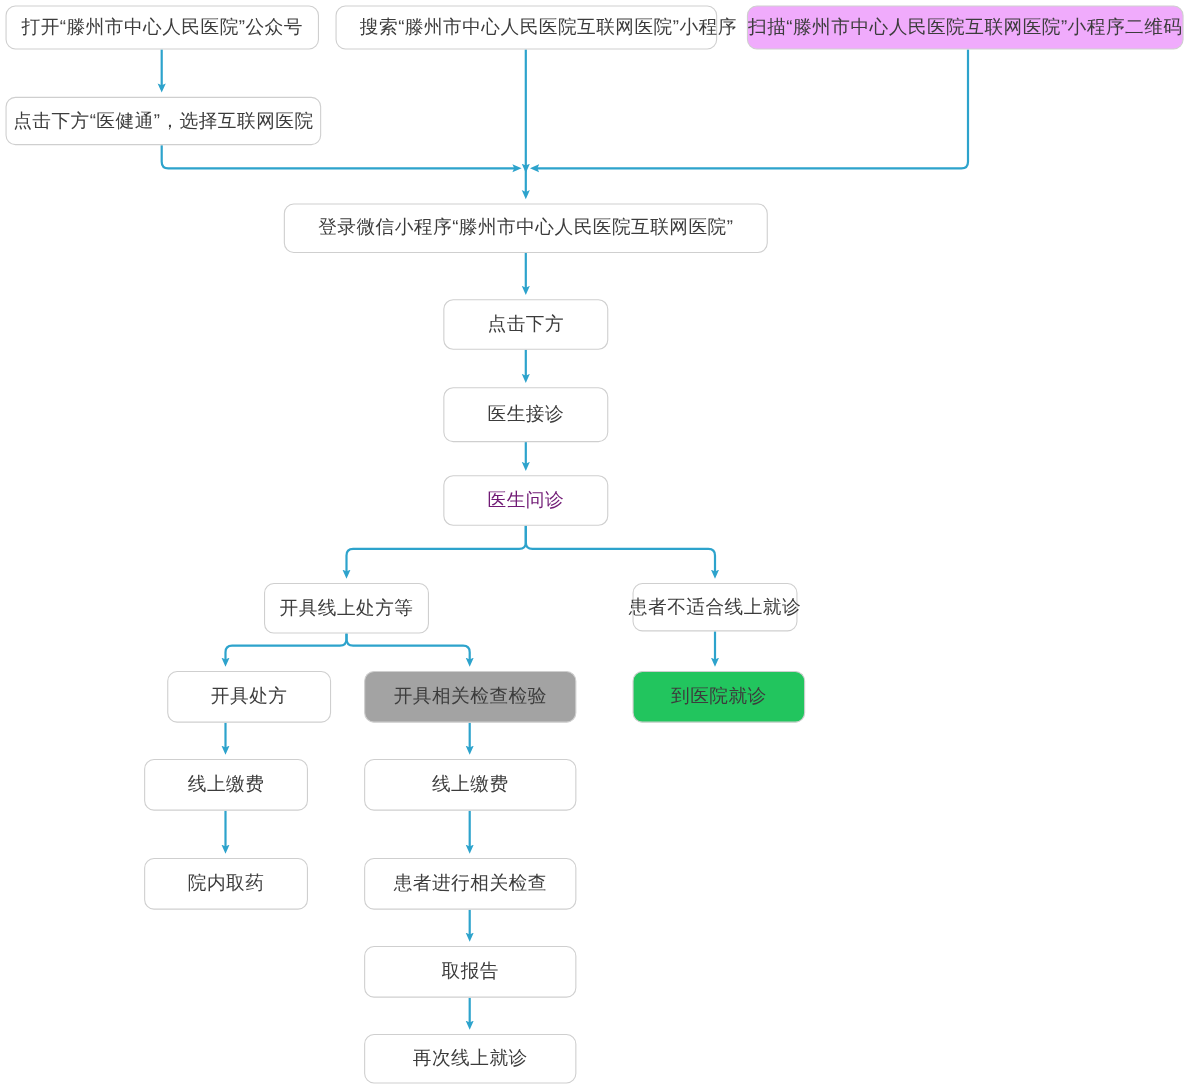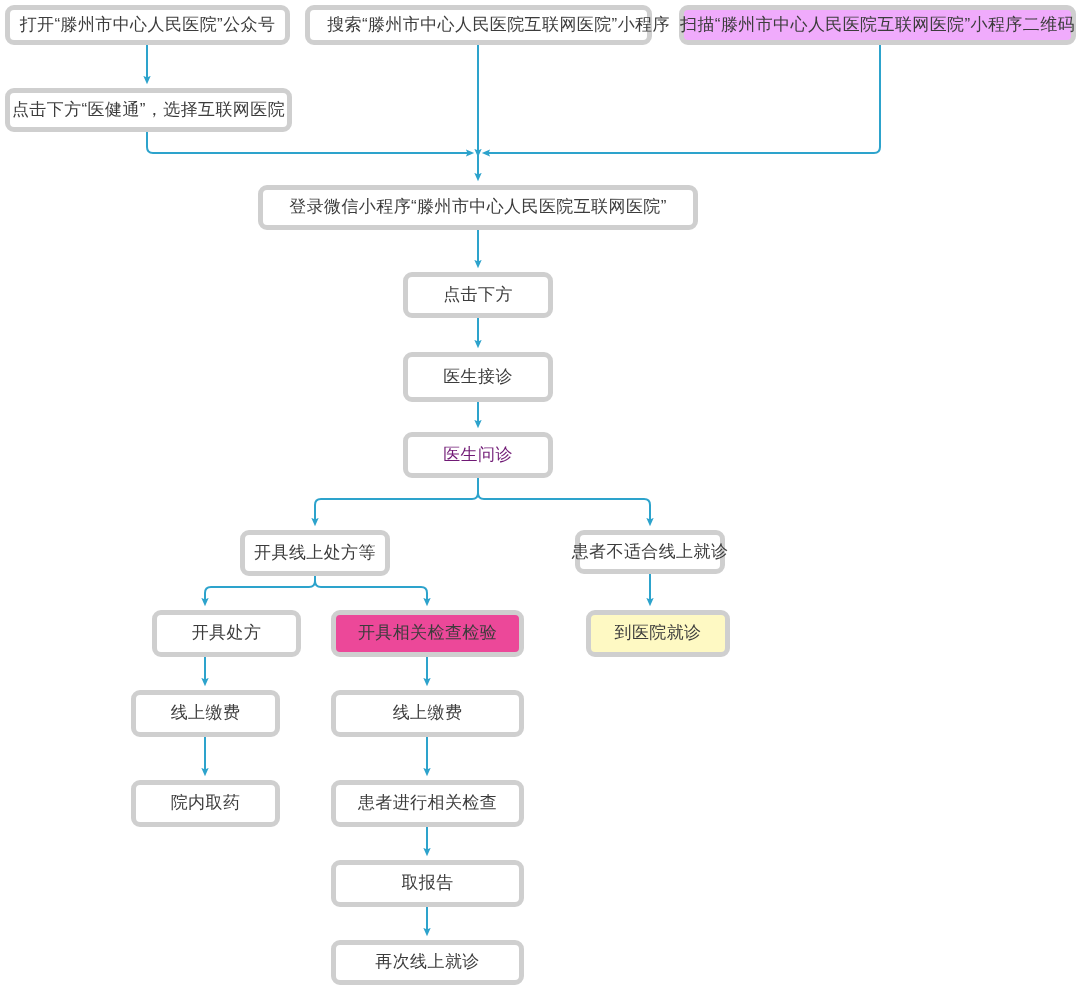--- a/index.html
+++ b/index.html
@@ -25,21 +25,21 @@
     height: 987px;
     pointer-events: none;
   }
   .node {
     position: absolute;
     box-sizing: border-box;
     display: flex;
     align-items: center;
     justify-content: center;
     background: #ffffff;
-    border: 5px solid #0f172a;
+    border: 1px solid #0f172a;
     border-radius: 9px;
     color: #3c3c3c;
     font-size: 17px;
     line-height: 1.2;
     letter-spacing: 0.4px;
     text-align: right;
     white-space: nowrap;
     box-shadow: 0 0 0 0 rgba(0,0,0,0);
   }
   .node .node-label {
@@ -108,24 +108,24 @@
       </div>
       <div class="node" style="left: 240px; top: 530px; width: 150px; height: 46px; border-color: rgb(207, 207, 207); background: rgb(255, 255, 255); color: rgb(60, 60, 60);">
         <span class="node-label">开具线上处方等</span>
       </div>
       <div class="node" style="left: 575px; top: 530px; width: 150px; height: 44px; border-color: rgb(207, 207, 207); background: rgb(255, 255, 255); color: rgb(60, 60, 60);">
         <span class="node-label">患者不适合线上就诊</span>
       </div>
       <div class="node" style="left: 131px; top: 610px; width: 149px; height: 47px; border-color: rgb(207, 207, 207); background: rgb(255, 255, 255); color: rgb(60, 60, 60); margin-left: 21px;">
         <span class="node-label">开具处方</span>
       </div>
-      <div class="node" style="left: 331px; top: 610px; width: 193px; height: 47px; border-color: rgb(207, 207, 207); background: #ec4899; color: rgb(60, 60, 60);">
+      <div class="node" style="left: 331px; top: 610px; width: 193px; height: 47px; border-color: rgb(207, 207, 207); background: #a3a3a3; color: rgb(60, 60, 60);">
         <span class="node-label">开具相关检查检验</span>
       </div>
-      <div class="node" style="left: 575px; top: 610px; width: 144px; height: 47px; border-color: rgb(207, 207, 207); background: #fef9c3; color: rgb(60, 60, 60); margin-left: 11px;">
+      <div class="node" style="left: 575px; top: 610px; width: 157px; height: 47px; border-color: rgb(207, 207, 207); background: #22c55e; color: rgb(60, 60, 60);">
         <span class="node-label">到医院就诊</span>
       </div>
       <div class="node" style="left: 131px; top: 690px; width: 149px; height: 47px; border-color: rgb(207, 207, 207); background: rgb(255, 255, 255); color: rgb(60, 60, 60);">
         <span class="node-label">线上缴费</span>
       </div>
       <div class="node" style="left: 331px; top: 690px; width: 193px; height: 47px; border-color: rgb(207, 207, 207); background: rgb(255, 255, 255); color: rgb(60, 60, 60);">
         <span class="node-label">线上缴费</span>
       </div>
       <div class="node" style="left: 131px; top: 780px; width: 149px; height: 47px; border-color: rgb(207, 207, 207); background: rgb(255, 255, 255); color: rgb(60, 60, 60);">
         <span class="node-label">院内取药</span>

